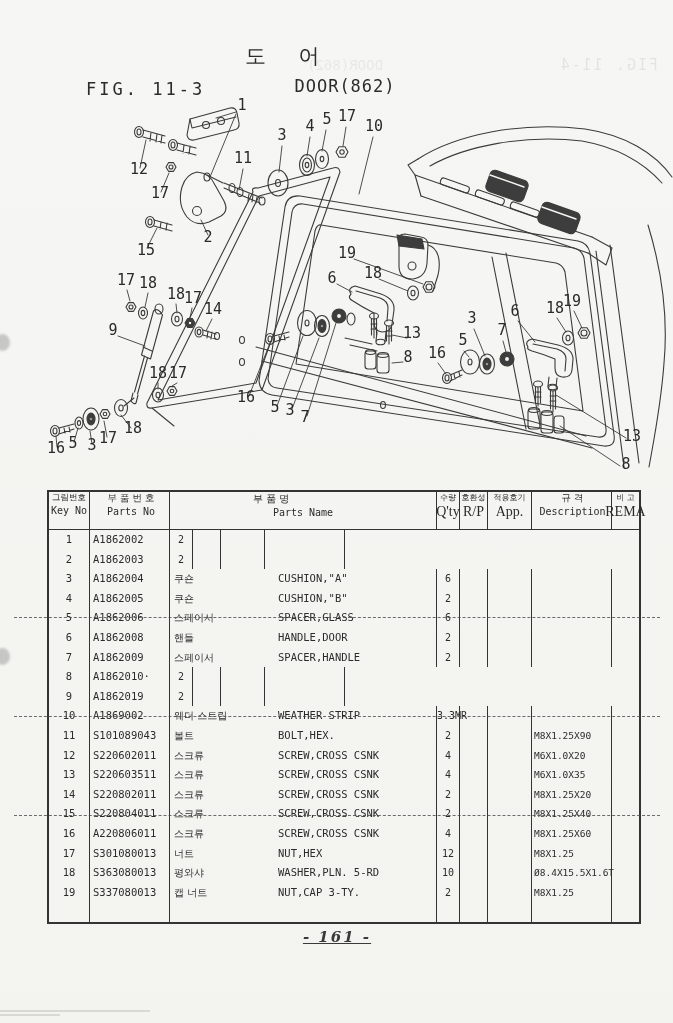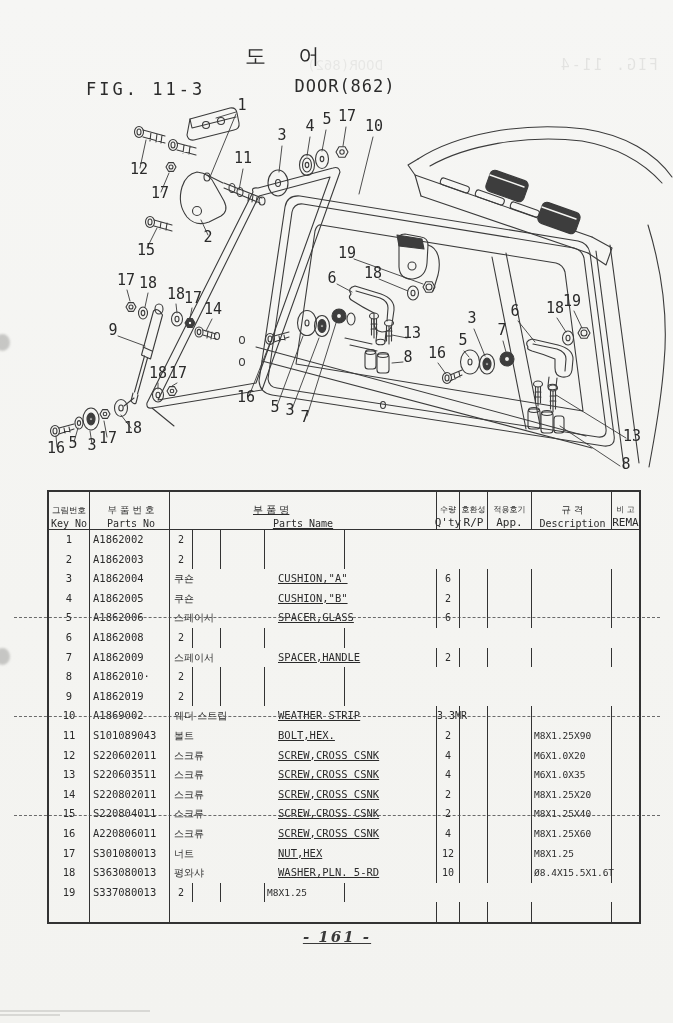--- a/index.html
+++ b/index.html
@@ -17,34 +17,34 @@
   
   .ghost{transform:scaleX(-1);color:#000;opacity:.07;pointer-events:none;}
   .ghost-fig{left:528px;top:56px;width:130px;font-size:15px;letter-spacing:2px;}
   .ghost-title{left:245px;top:57px;width:200px;text-align:center;font-size:14px;opacity:.055;}
   
   #diagram-svg{left:0;top:95px;}
   .callout{font:15px "DejaVu Sans Mono",monospace;fill:#2a2a2a;text-anchor:middle;}
   
   .ptable{left:47px;top:490px;width:590px;border:2px solid #333;background:transparent;}
   .thead{display:flex;height:37px;border-bottom:1.5px solid #333;}
-  .th{border-right:1px solid #333;display:flex;flex-direction:column;justify-content:flex-end;
+  .th{border-right:1px solid #333;display:flex;flex-direction:column;justify-content:flex-start;
       align-items:center;gap:1px;box-sizing:border-box;}
   .th:last-child,.td:last-child{border-right:none;}
   .th .kr{font-size:9.5px;font-family:"DejaVu Sans",sans-serif;white-space:nowrap;}
   .th .en{font-size:10px;white-space:nowrap;}
   .th.narrow .kr{font-size:8px;}
-  .th.narrow .en{font-size:11px;}
+  .th.narrow .en{font-size:14px;font-family:Liberation Serif, serif;}
   .tr{display:flex;height:19.6px;line-height:19.6px;}
   .tr.filler{height:20px;}
   .td{border-right:1px solid #333;box-sizing:border-box;white-space:nowrap;overflow:visible;
       font-size:10.5px;}
   .col-key{width:41px;text-align:center;}
   .col-pn{width:80px;padding-left:3px;}
-  .col-name{width:267px;text-decoration:underline;}
+  .col-name{width:267px;}
   .col-name .kr{display:inline-block;width:104px;padding-left:4px;font-family:"DejaVu Sans",sans-serif;font-size:10px;}
   .col-qty{width:23px;text-align:center;font-size:10px;}
   .col-rp{width:28px;}
   .col-app{width:44px;}
   .col-desc{width:80px;padding-left:2px;font-size:9.5px;}
   .col-rem{width:27px;}
   
   .fold{left:14px;width:646px;border-top:1.6px dashed #4a4a4a;opacity:.8;}
   
   .blob{left:-5px;width:15px;height:17px;border-radius:50%;background:#9a9a98;opacity:.5;filter:blur(1px);}
@@ -422,20 +422,21 @@
         <div class="td col-name"><span class="kr">스페이서</span><span>SPACER,GLASS</span></div>
         <div class="td col-qty">6</div>
         <div class="td col-rp"></div>
         <div class="td col-app"></div>
         <div class="td col-desc"></div>
         <div class="td col-rem"></div>
       </div>
       <div class="tr">
         <div class="td col-key">6</div>
         <div class="td col-pn">A1862008</div>
+        <div class="td col-name"><span class="kr">핸들</span><span>HANDLE,DOOR</span></div>
         <div class="td col-qty">2</div>
         <div class="td col-rp"></div>
         <div class="td col-app"></div>
         <div class="td col-desc"></div>
         <div class="td col-rem"></div>
       </div>
       <div class="tr">
         <div class="td col-key">7</div>
         <div class="td col-pn">A1862009</div>
         <div class="td col-name"><span class="kr">스페이서</span><span>SPACER,HANDLE</span></div>
@@ -549,20 +550,21 @@
         <div class="td col-name"><span class="kr">평와샤</span><span>WASHER,PLN. 5-RD</span></div>
         <div class="td col-qty">10</div>
         <div class="td col-rp"></div>
         <div class="td col-app"></div>
         <div class="td col-desc">Ø8.4X15.5X1.6T</div>
         <div class="td col-rem"></div>
       </div>
       <div class="tr">
         <div class="td col-key">19</div>
         <div class="td col-pn">S337080013</div>
+        <div class="td col-name"><span class="kr">캡 너트</span><span>NUT,CAP 3-TY.</span></div>
         <div class="td col-qty">2</div>
         <div class="td col-rp"></div>
         <div class="td col-app"></div>
         <div class="td col-desc">M8X1.25</div>
         <div class="td col-rem"></div>
       </div>
       <div class="tr filler">
         <div class="td col-key"></div>
         <div class="td col-pn"></div>
         <div class="td col-name"></div>

